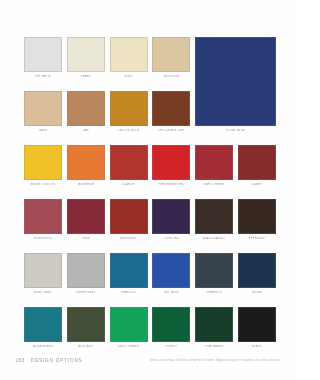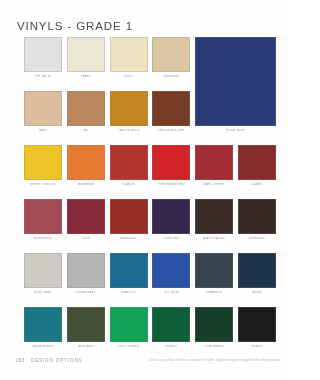--- a/index.html
+++ b/index.html
@@ -118,21 +118,20 @@
     letter-spacing: 0.2px;
     text-align: right;
     white-space: nowrap;
   }
 </style>
 </head>
 <body>
 
 <div class="page">
 
-  <div class="page-title">VINYLS - GRADE 1</div>
 
   <div class="grid" id="swatch-grid">
       <div class="cell" style="left: 0px; top: 0px;">
         <div class="swatch" style="background: rgb(233, 234, 234);">
           <div class="texture"></div>
         </div>
         <div class="caption">OFF WHITE</div>
       </div>
       <div class="cell" style="left: 42.8px; top: 0px;">
         <div class="swatch" style="background: rgb(244, 240, 221);">

